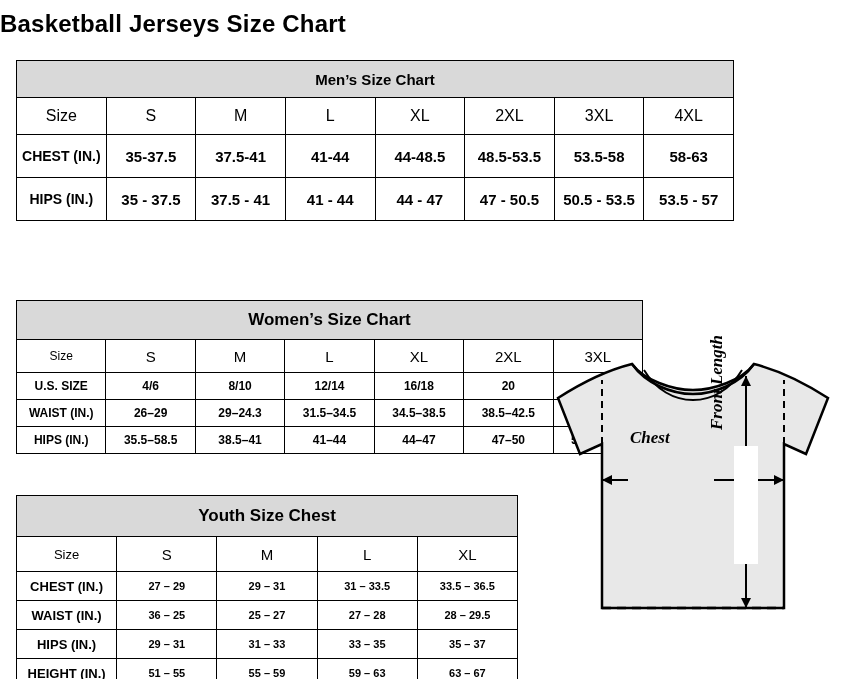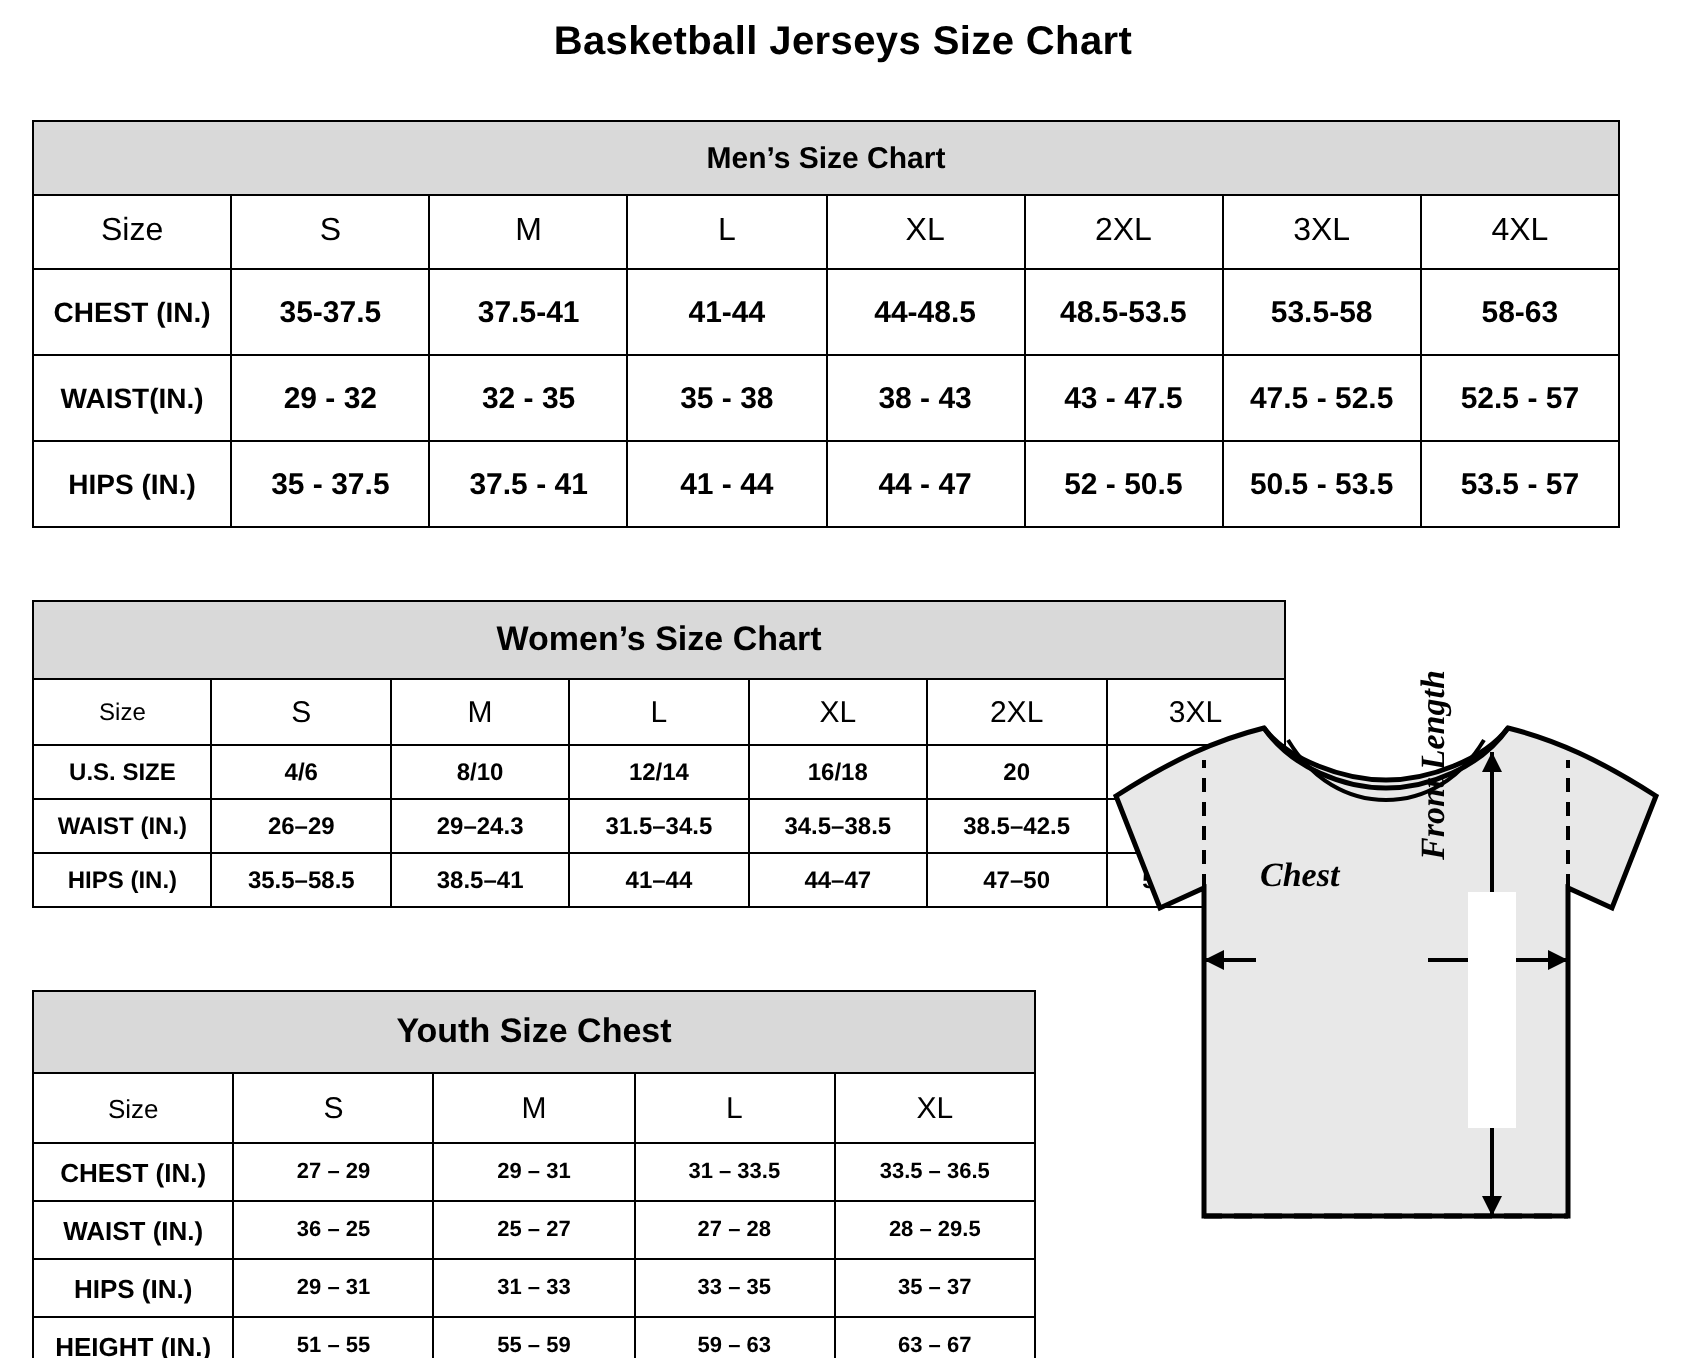--- a/index.html
+++ b/index.html
@@ -9,22 +9,21 @@
   body {
     width: 843px;
     height: 679px;
     background: #ffffff;
     font-family: "Liberation Sans", sans-serif;
     color: #000000;
     position: relative;
     overflow: hidden;
   }
   .page-title {
-    text-align: center;
-    font-size: 20px;
+    font-size: 24px;
     font-weight: bold;
     margin: 10px 0 14px 0;
     letter-spacing: 0.2px;
   }
   table {
     border-collapse: collapse;
     table-layout: fixed;
   }
   table td, table th {
     border: 1px solid #000000;
@@ -42,21 +41,21 @@
   .hdr-cell {
     font-size: 15px;
     height: 32px;
     font-weight: normal;
   }
   
   #mens-table {
     position: absolute;
     left: 16px;
     top: 60px;
-    width: 794px;
+    width: 718px;
   }
   #mens-table .rowlabel {
     font-size: 14px;
     width: 110px;
   }
   #mens-table td {
     height: 42px;
     font-size: 15px;
   }
   #mens-table .caption-cell { height: 36px; }
@@ -148,36 +147,26 @@
     <td class="rowlabel">CHEST (IN.)</td>
     <td>35-37.5</td>
     <td>37.5-41</td>
     <td>41-44</td>
     <td>44-48.5</td>
     <td>48.5-53.5</td>
     <td>53.5-58</td>
     <td>58-63</td>
   </tr>
   <tr>
-    <td class="rowlabel">WAIST(IN.)</td>
-    <td>29 - 32</td>
-    <td>32 - 35</td>
-    <td>35 - 38</td>
-    <td>38 - 43</td>
-    <td>43 - 47.5</td>
-    <td>47.5 - 52.5</td>
-    <td>52.5 - 57</td>
-  </tr>
-  <tr>
     <td class="rowlabel">HIPS (IN.)</td>
     <td>35 - 37.5</td>
     <td>37.5 - 41</td>
     <td>41 - 44</td>
     <td>44 - 47</td>
-    <td>52 - 50.5</td>
+    <td>47 - 50.5</td>
     <td>50.5 - 53.5</td>
     <td>53.5 - 57</td>
   </tr>
 </tbody>
   </table>
 
 <table id="womens-table">
   <tbody>
       <tr>
     <td class="caption-cell" colspan="7">Women’s Size Chart</td>

